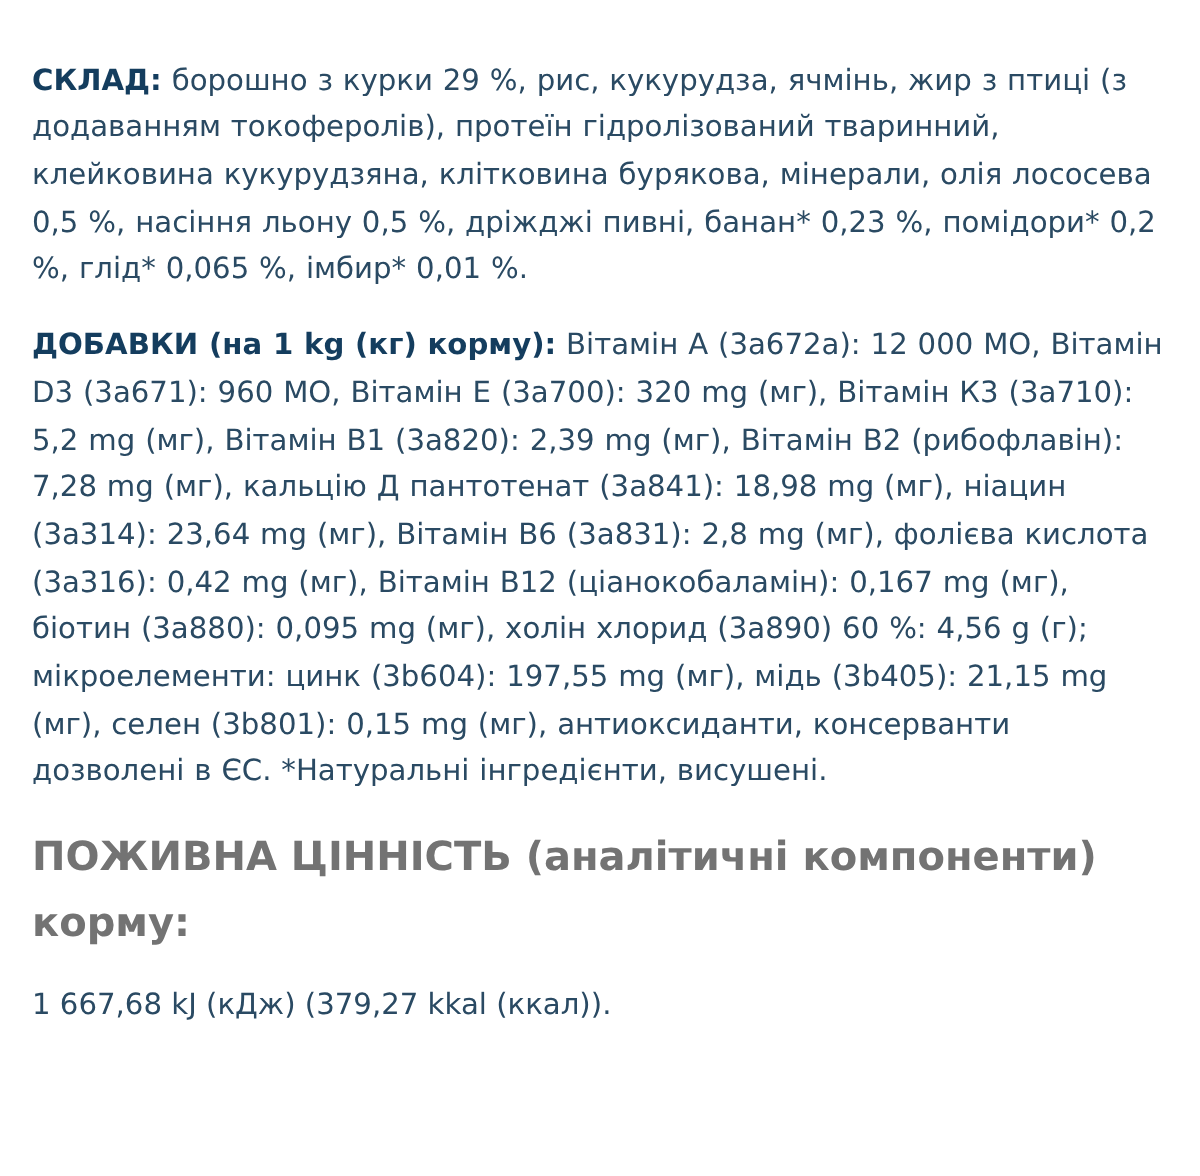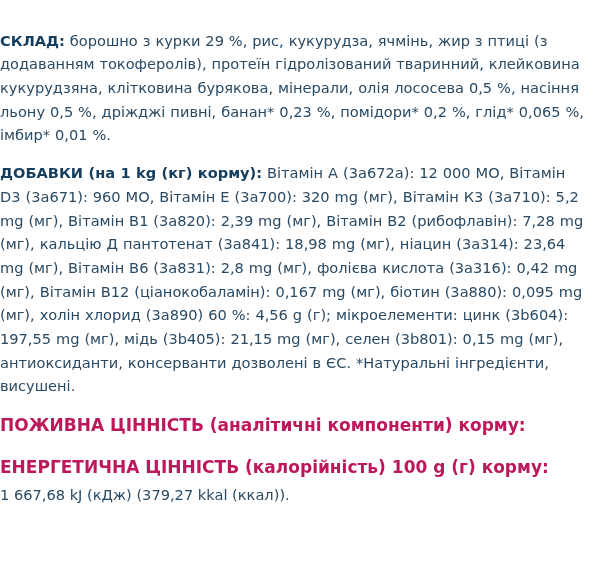--- a/index.html
+++ b/index.html
@@ -11,45 +11,45 @@
     height: 588px;
     background: #ffffff;
     font-family: "DejaVu Sans", sans-serif;
     color: #1b3a57;
     overflow: hidden;
   }
   .page {
     box-sizing: border-box;
     width: 600px;
     height: 588px;
-    padding: 14px 16px 10px 0;
+    padding: 14px 16px 10px 16px;
     background: #ffffff;
   }
   .block {
     margin-bottom: 14px;
   }
   .block:last-child {
     margin-bottom: 0;
   }
   .para {
     font-size: 14.6px;
     line-height: 1.62;
     color: #2a4a63;
     text-align: left;
     word-spacing: 0.3px;
   }
   .heading {
     font-weight: bold;
     color: #143d5e;
   }
   .heading-only {
-    font-size: 17px;
+    font-size: 20px;
     line-height: 1.62;
     font-weight: bold;
-    color: #be185d;
+    color: #737373;
     margin-bottom: 2px;
   }
   .body-text {
     color: #2a4a63;
   }
   .sub {
     font-size: 14.6px;
     line-height: 1.62;
     color: #2a4a63;
   }
@@ -65,17 +65,16 @@
 
   <div class="block">
     <p class="para"><span class="heading">ДОБАВКИ (на 1 kg (кг) корму):</span><span class="body-text"> Вітамін А (3а672а): 12 000 МО, Вітамін D3 (3а671): 960 МО, Вітамін Е (3а700): 320 mg (мг), Вітамін К3 (3а710): 5,2 mg (мг), Вітамін В1 (3а820): 2,39 mg (мг), Вітамін В2 (рибофлавін): 7,28 mg (мг), кальцію Д пантотенат (3а841): 18,98 mg (мг), ніацин (3а314): 23,64 mg (мг), Вітамін В6 (3а831): 2,8 mg (мг), фолієва кислота (3а316): 0,42 mg (мг), Вітамін В12 (ціанокобаламін): 0,167 mg (мг), біотин (3а880): 0,095 mg (мг), холін хлорид (3а890) 60 %: 4,56 g (г); мікроелементи: цинк (3b604): 197,55 mg (мг), мідь (3b405): 21,15 mg (мг), селен (3b801): 0,15 mg (мг), антиоксиданти, консерванти дозволені в ЄС. *Натуральні інгредієнти, висушені.</span></p>
   </div>
 
   <div class="block">
     <div class="heading-only">ПОЖИВНА ЦІННІСТЬ (аналітичні компоненти) корму:</div>
   </div>
 
   <div class="block">
-    <div class="heading-only">ЕНЕРГЕТИЧНА ЦІННІСТЬ (калорійність) 100 g (г) корму:</div>
     <div class="sub">1 667,68 kJ (кДж) (379,27 kkal (ккал)).</div>
   </div>
 
 </div>
 
 </body></html>

